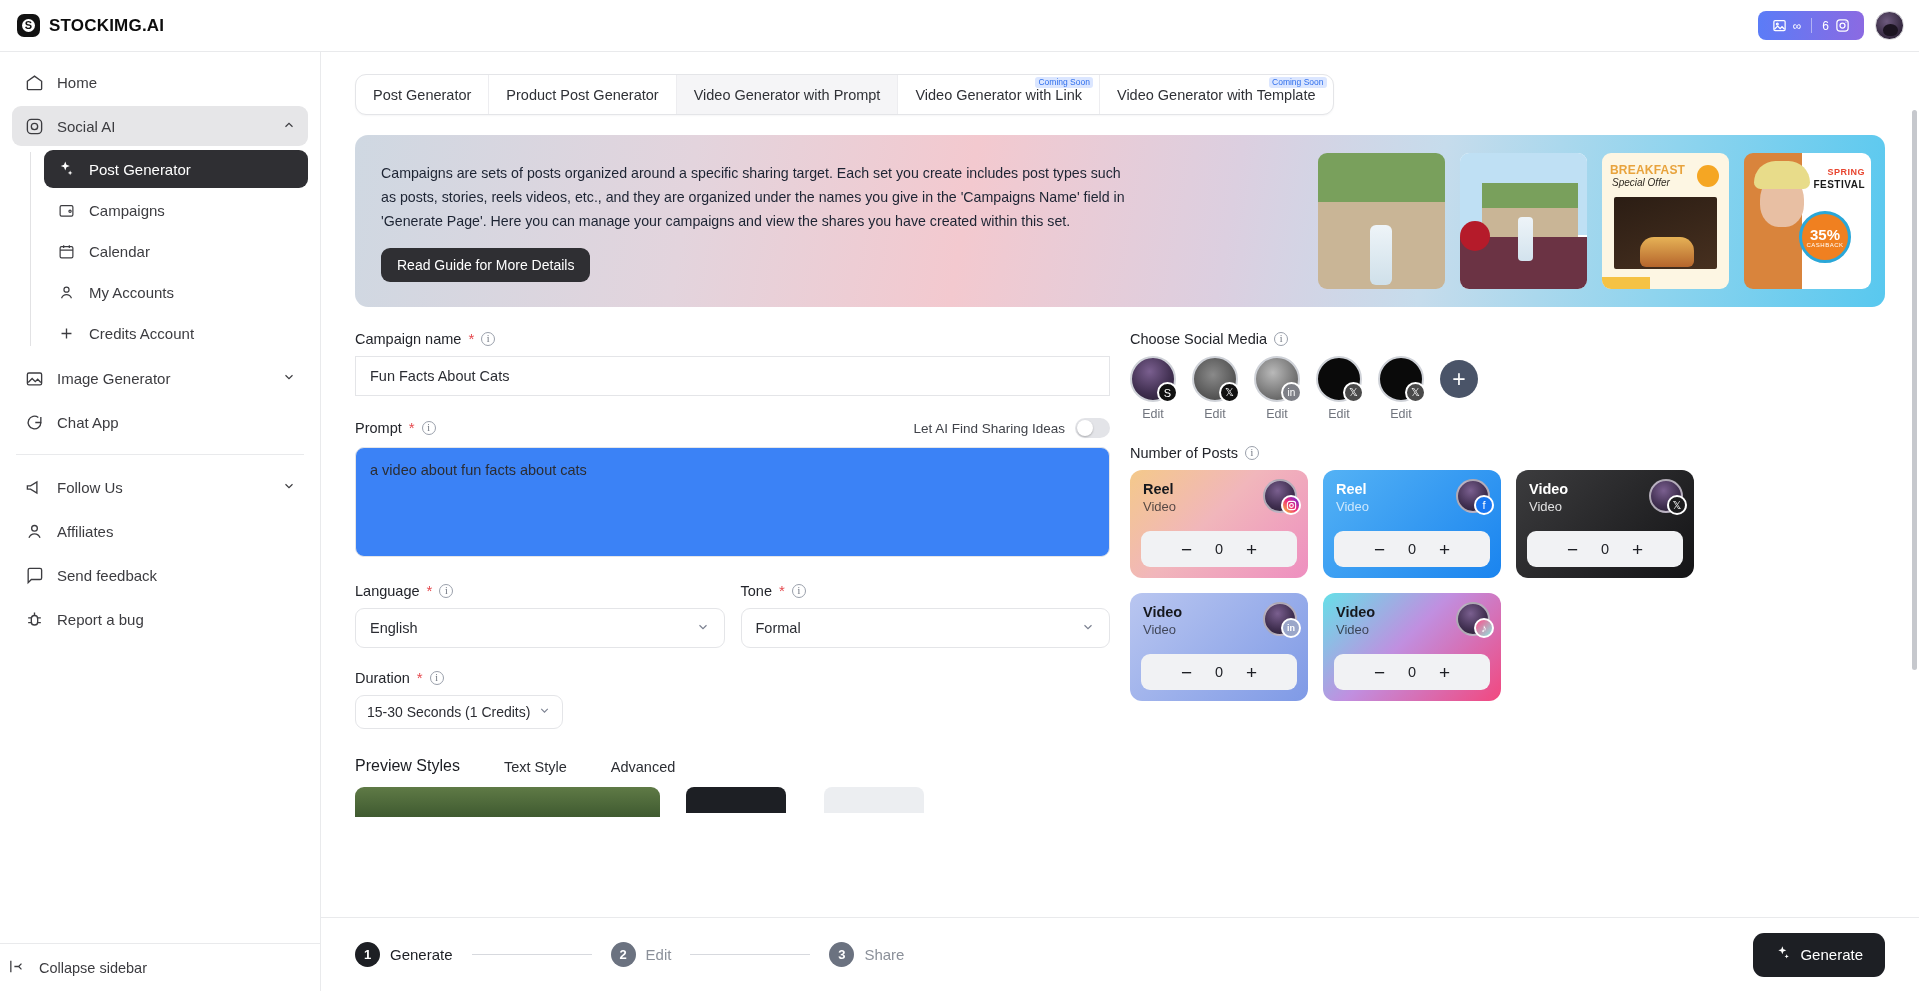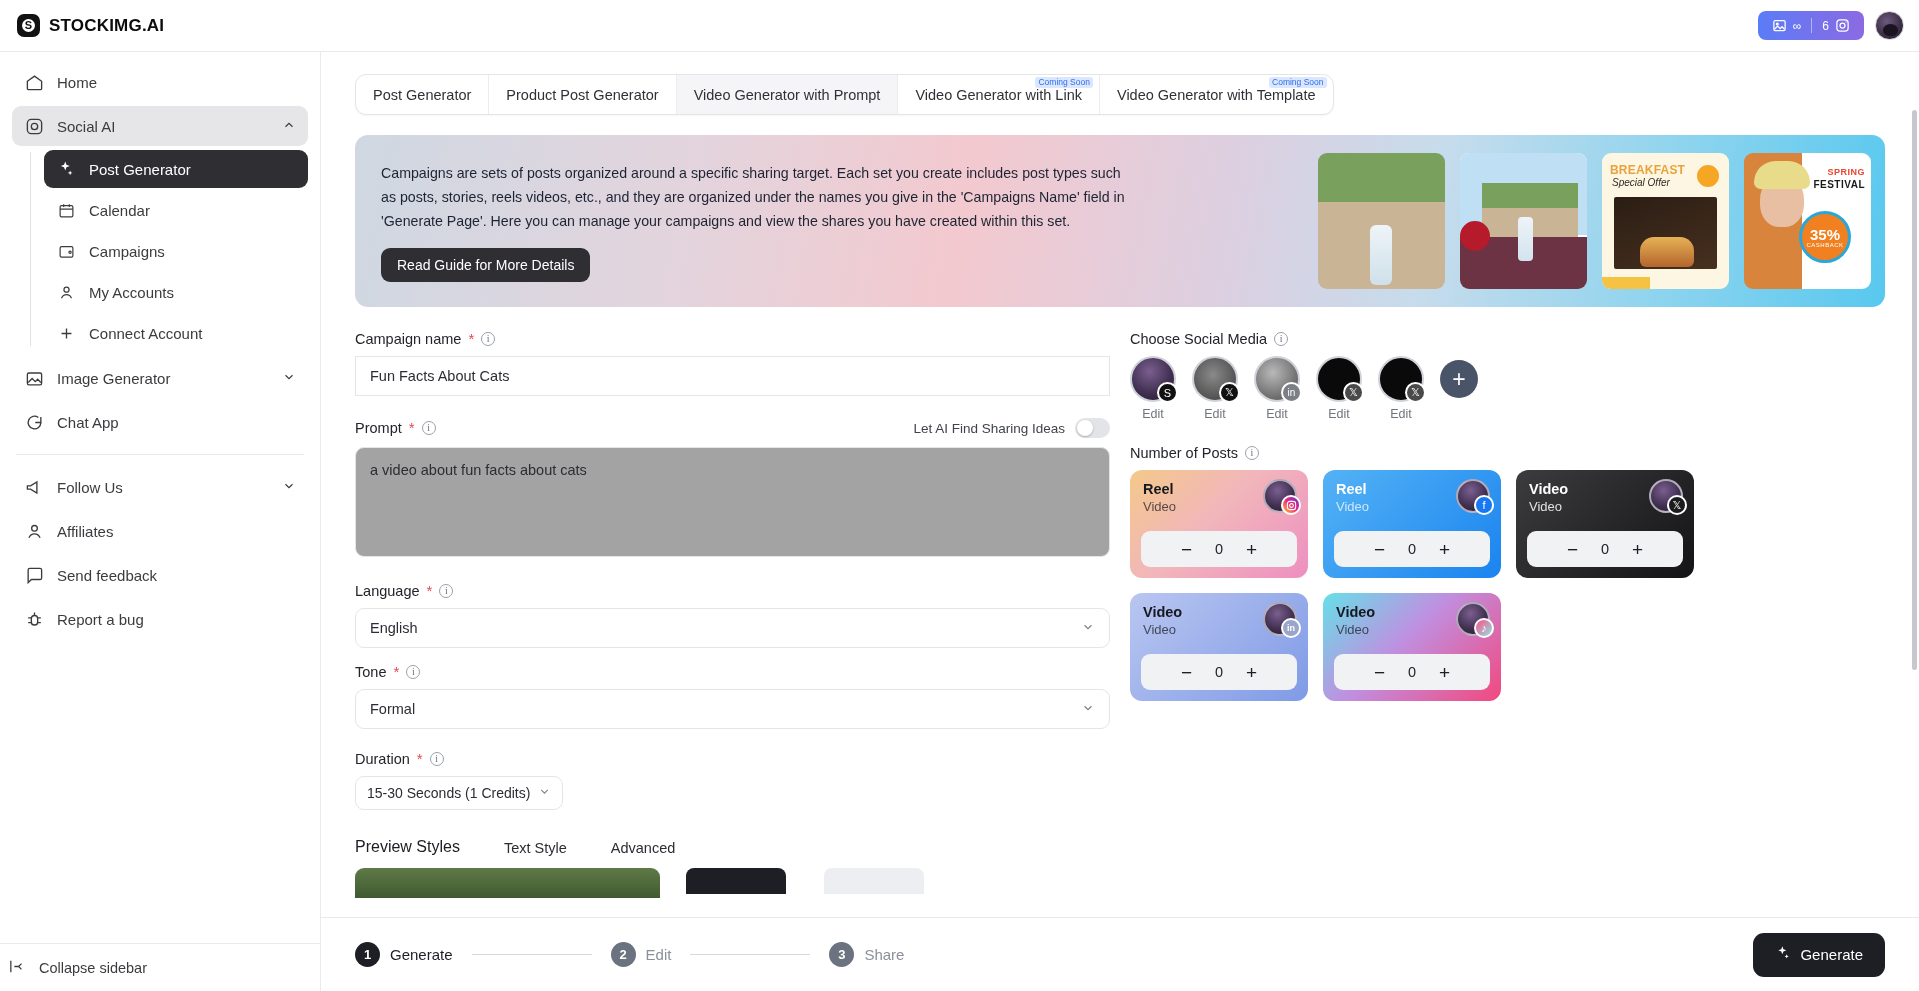--- a/index.html
+++ b/index.html
@@ -154,34 +154,34 @@
     width: 14px; height: 14px; border-radius: 50%; border: 1.2px solid #9aa0ab;
     color: #6b717c; font-size: 10px; line-height: 12px; text-align: center; font-family: "Liberation Serif", serif;
   }
   .text-input {
     width: 100%; height: 40px; border: 1px solid #e4e5e8; border-radius: 0;
     padding: 0 14px; font-size: 14.5px; color: #2b2d33; background: #fff; outline: none;
     font-family: "Liberation Sans", sans-serif;
   }
   .textarea {
     width: 100%; height: 110px; border: 1px solid #e4e5e8; border-radius: 9px;
-    padding: 12px 14px; font-size: 14.5px; color: #2b2d33; background: #a3a3a3; outline: none; resize: none;
+    padding: 12px 14px; font-size: 14.5px; color: #2b2d33; background: #3b82f6; outline: none; resize: none;
     font-family: "Liberation Sans", sans-serif; line-height: 20px;
   }
   .field-block { margin-bottom: 22px; }
   .label-row { display: flex; align-items: center; }
   .toggle-wrap { margin-left: auto; display: flex; align-items: center; gap: 10px; }
   .toggle-lbl { font-size: 13.5px; color: #40434a; }
   .toggle {
     width: 35px; height: 20px; border-radius: 10px; background: #e3e4e8; position: relative; cursor: pointer;
   }
   .toggle::after { content: ""; position: absolute; left: 2px; top: 2px; width: 16px; height: 16px;
     border-radius: 50%; background: #fff; box-shadow: 0 1px 2px rgba(0,0,0,.25); }
 
-  .two-col { display: flex; gap: 16px; flex-direction: column; }
+  .two-col { display: flex; gap: 16px; }
   .two-col > div { flex: 1; }
   .select {
     width: 100%; height: 40px; border: 1px solid #e4e5e8; border-radius: 9px;
     padding: 0 14px; font-size: 14.5px; color: #2b2d33; background: #fff;
     display: flex; align-items: center; cursor: pointer;
   }
   .select .chev { margin-left: auto; color: #7b8090; }
   .select.compact { width: auto; display: inline-flex; gap: 8px; height: 34px; padding: 0 11px; font-size: 14px; }
 
   
@@ -352,51 +352,51 @@
             <svg width="18" height="18" viewBox="0 0 24 24" fill="#fff">
               <path d="M11 2l1.6 4.4L17 8l-4.4 1.6L11 14l-1.6-4.4L5 8l4.4-1.6z"></path>
               <path d="M17.5 14l.9 2.3 2.3.9-2.3.9-.9 2.3-.9-2.3-2.3-.9 2.3-.9z"></path>
               </svg>
           </span>
           <span>Post Generator</span>
         </div>
         <div class="sub-item">
           <span class="nav-icon">
             <svg width="17" height="17" viewBox="0 0 24 24" fill="none" stroke="#3c3c40" stroke-width="1.7">
+              <rect x="3" y="5" width="18" height="15" rx="2"></rect>
+                <circle cx="17" cy="13" r="1.6"></circle>
+              </svg>
+          </span>
+          <span>Campaigns</span>
+        </div>
+        <div class="sub-item">
+          <span class="nav-icon">
+            <svg width="17" height="17" viewBox="0 0 24 24" fill="none" stroke="#3c3c40" stroke-width="1.7">
               <rect x="3" y="5" width="18" height="16" rx="2"></rect>
                 <path d="M3 10h18M8 3v4M16 3v4"></path>
               </svg>
           </span>
           <span>Calendar</span>
-        </div>
-        <div class="sub-item">
-          <span class="nav-icon">
-            <svg width="17" height="17" viewBox="0 0 24 24" fill="none" stroke="#3c3c40" stroke-width="1.7">
-              <rect x="3" y="5" width="18" height="15" rx="2"></rect>
-                <circle cx="17" cy="13" r="1.6"></circle>
-              </svg>
-          </span>
-          <span>Campaigns</span>
         </div>
         <div class="sub-item">
           <span class="nav-icon">
             <svg width="17" height="17" viewBox="0 0 24 24" fill="none" stroke="#3c3c40" stroke-width="1.7">
               <circle cx="12" cy="8" r="3.6"></circle>
                 <path d="M5 20c1.4-3.6 4-5 7-5s5.6 1.4 7 5"></path>
               </svg>
           </span>
           <span>My Accounts</span>
         </div>
         <div class="sub-item">
           <span class="nav-icon">
             <svg width="17" height="17" viewBox="0 0 24 24" fill="none" stroke="#3c3c40" stroke-width="1.9">
               <path d="M12 5v14M5 12h14"></path>
               </svg>
           </span>
-          <span>Connect Account</span>
+          <span>Credits Account</span>
         </div>
       </div>
 
       <div class="nav-item" style="margin-top:6px">
         <span class="nav-icon">
           <svg width="19" height="19" viewBox="0 0 24 24" fill="none" stroke="#3c3c40" stroke-width="1.7">
             <rect x="3" y="5" width="18" height="15" rx="2"></rect>
               <path d="M4 17l5-5 4 4 3-3 4 4"></path>
             </svg>
         </span>

